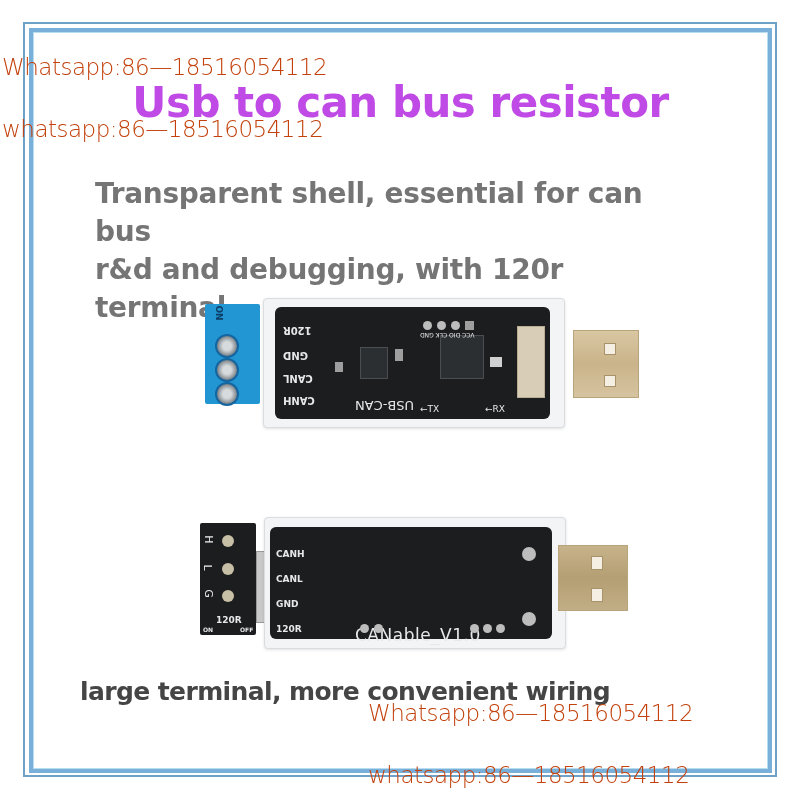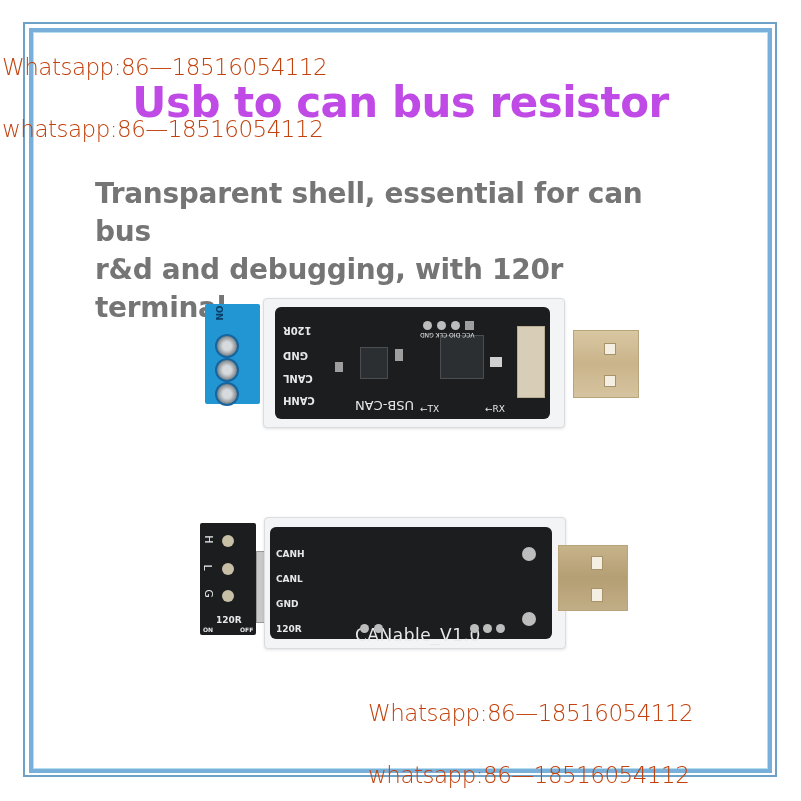--- a/index.html
+++ b/index.html
@@ -102,16 +102,17 @@
     <div class="pad" style="left:252px;top:20px;width:14px;height:14px;"></div>
     <div class="pad" style="left:252px;top:85px;width:14px;height:14px;"></div>
   </div>
   <div class="usb-plug" style="left:358px;top:40px;width:68px;height:64px;background:linear-gradient(180deg,#c7b38a,#b49e74 50%,#c2ae86);">
     <div class="usb-hole" style="left:32px;top:10px;width:10px;height:12px;"></div>
     <div class="usb-hole" style="left:32px;top:42px;width:10px;height:12px;"></div>
   </div>
 </div>
 
 <div class="footer">
+  <div>large terminal, more convenient wiring</div>
 </div>
 
 <div class="wm" style="left:368px;top:700px;font-size:23px;">Whatsapp:86—18516054112</div>
 <div class="wm" style="left:368px;top:762px;font-size:23px;">whatsapp:86—18516054112</div>
 
 </body></html>

